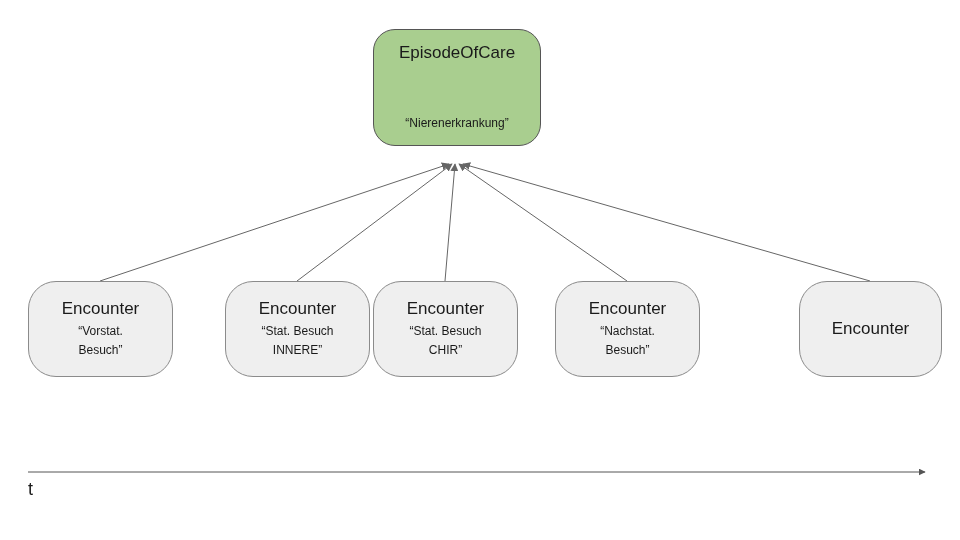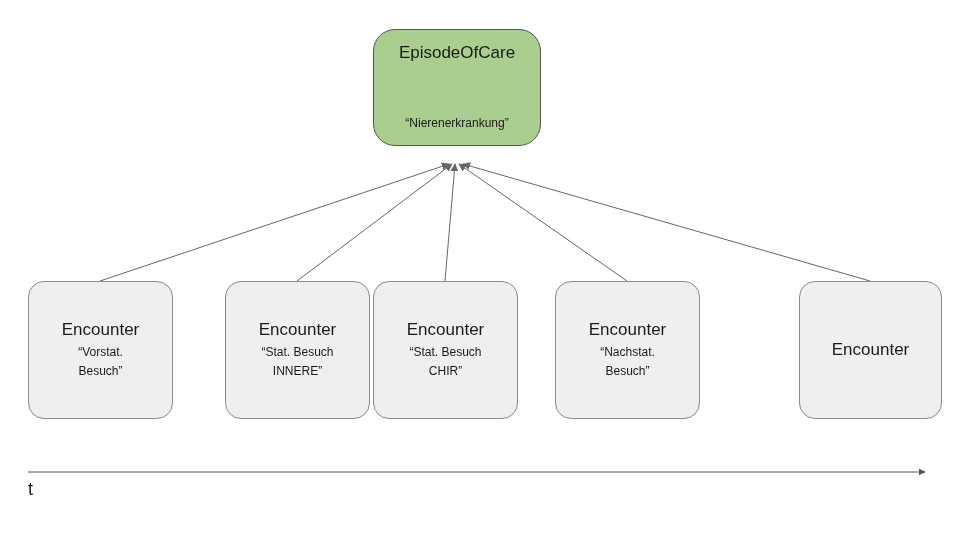--- a/index.html
+++ b/index.html
@@ -36,24 +36,24 @@
   .node-episode {
     left: 373px; top: 29px;
     width: 168px; height: 117px;
     background: #a9ce8f;
     border: 1.5px solid #555555;
     border-radius: 22px;
     gap: 48px;
   }
   .node-encounter {
     top: 281px;
-    width: 145px; height: 138px;
+    width: 145px; height: 96px;
     background: #efefef;
     border: 1px solid #8b8b8b;
-    border-radius: 16px;
+    border-radius: 28px;
   }
   .enc-1 { left: 28px; }
   .enc-2 { left: 225px; }
   .enc-3 { left: 373px; }
   .enc-4 { left: 555px; }
   .enc-5 { left: 799px; width: 143px; }
   .node-title {
     font-size: 17px;
     line-height: 22px;
     white-space: nowrap;

